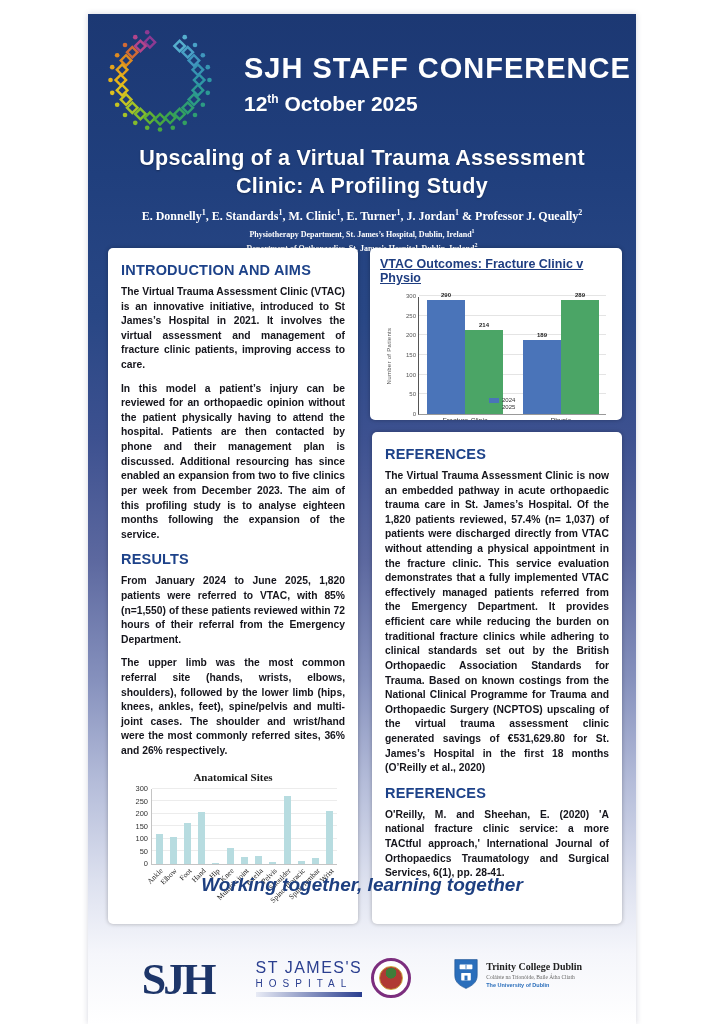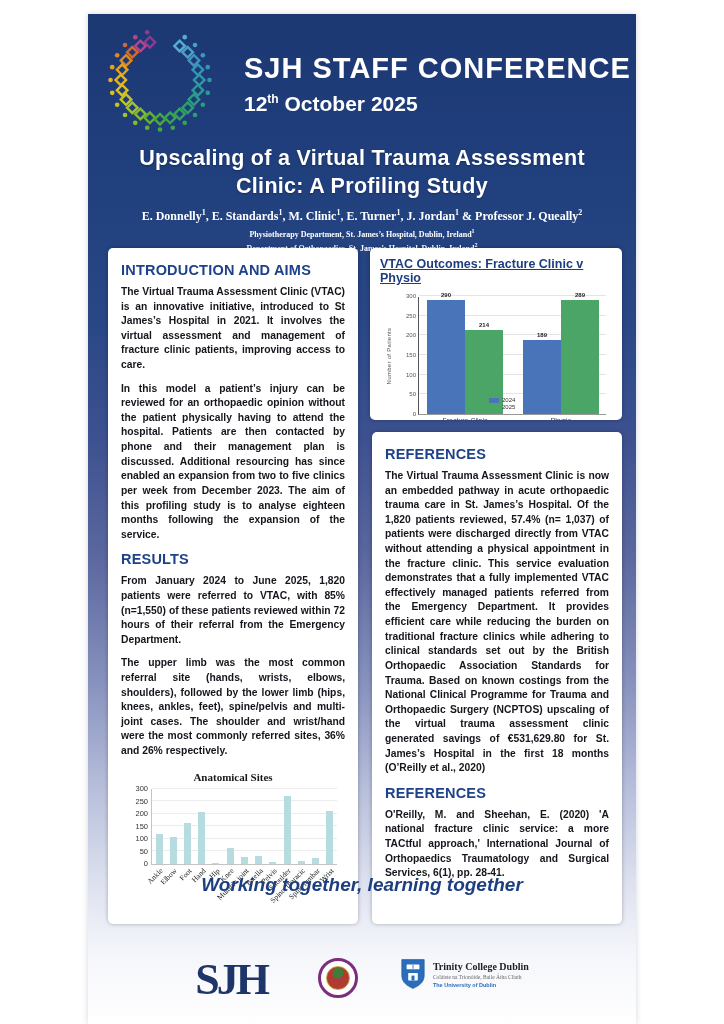--- a/index.html
+++ b/index.html
@@ -265,20 +265,25 @@
       <h2 class="section">REFERENCES</h2>
       <p class="body">The Virtual Trauma Assessment Clinic is now an embedded pathway in acute orthopaedic trauma care in St. James’s Hospital. Of the 1,820 patients reviewed, 57.4% (n= 1,037) of patients were discharged directly from VTAC without attending a physical appointment in the fracture clinic. This service evaluation demonstrates that a fully implemented VTAC effectively managed patients referred from the Emergency Department. It provides efficient care while reducing the burden on traditional fracture clinics while adhering to clinical standards set out by the British Orthopaedic Association Standards for Trauma. Based on known costings from the National Clinical Programme for Trauma and Orthopaedic Surgery (NCPTOS) upscaling of the virtual trauma assessment clinic generated savings of €531,629.80 for St. James’s Hospital in the first 18 months (O’Reilly et al., 2020)</p>
       <h2 class="section results-gap">REFERENCES</h2>
       <p class="body">O'Reilly, M. and Sheehan, E. (2020) 'A national fracture clinic service: a more TACtful approach,' International Journal of Orthopaedics Traumatology and Surgical Services, 6(1), pp. 28-41.</p>
     </div>
 
     <div class="tagline">Working together, learning together</div>
     <div class="logos">
       <div class="sjh-logo">SJH</div>
       <div class="stj-logo">
+        <div class="stj-text">
+          <div class="stj-line1">ST JAMES'S</div>
+          <div class="stj-line2">HOSPITAL</div>
+          <div class="stj-bar"></div>
+        </div>
         <div class="stj-crest"></div>
       </div>
       <div class="tcd-logo">
         <svg class="tcd-shield" width="26" height="32" viewBox="0 0 24 30">
           <path d="M1.5 1.5 h21 v15 c0 6.5 -5.2 9.8 -10.5 12 C6.7 26.3 1.5 23 1.5 16.5 Z" fill="#2a6ebb" stroke="#1f5493" stroke-width="0.6"></path>
           <rect x="6" y="6" width="12" height="4.5" rx="0.6" fill="#ffffff"></rect>
           <line x1="12" y1="6.3" x2="12" y2="10.2" stroke="#2a6ebb" stroke-width="0.8"></line>
           <rect x="7.5" y="14" width="9" height="7" rx="0.6" fill="#ffffff"></rect>
           <rect x="10.6" y="16.5" width="2.8" height="4.5" fill="#2a6ebb"></rect>
         </svg>

